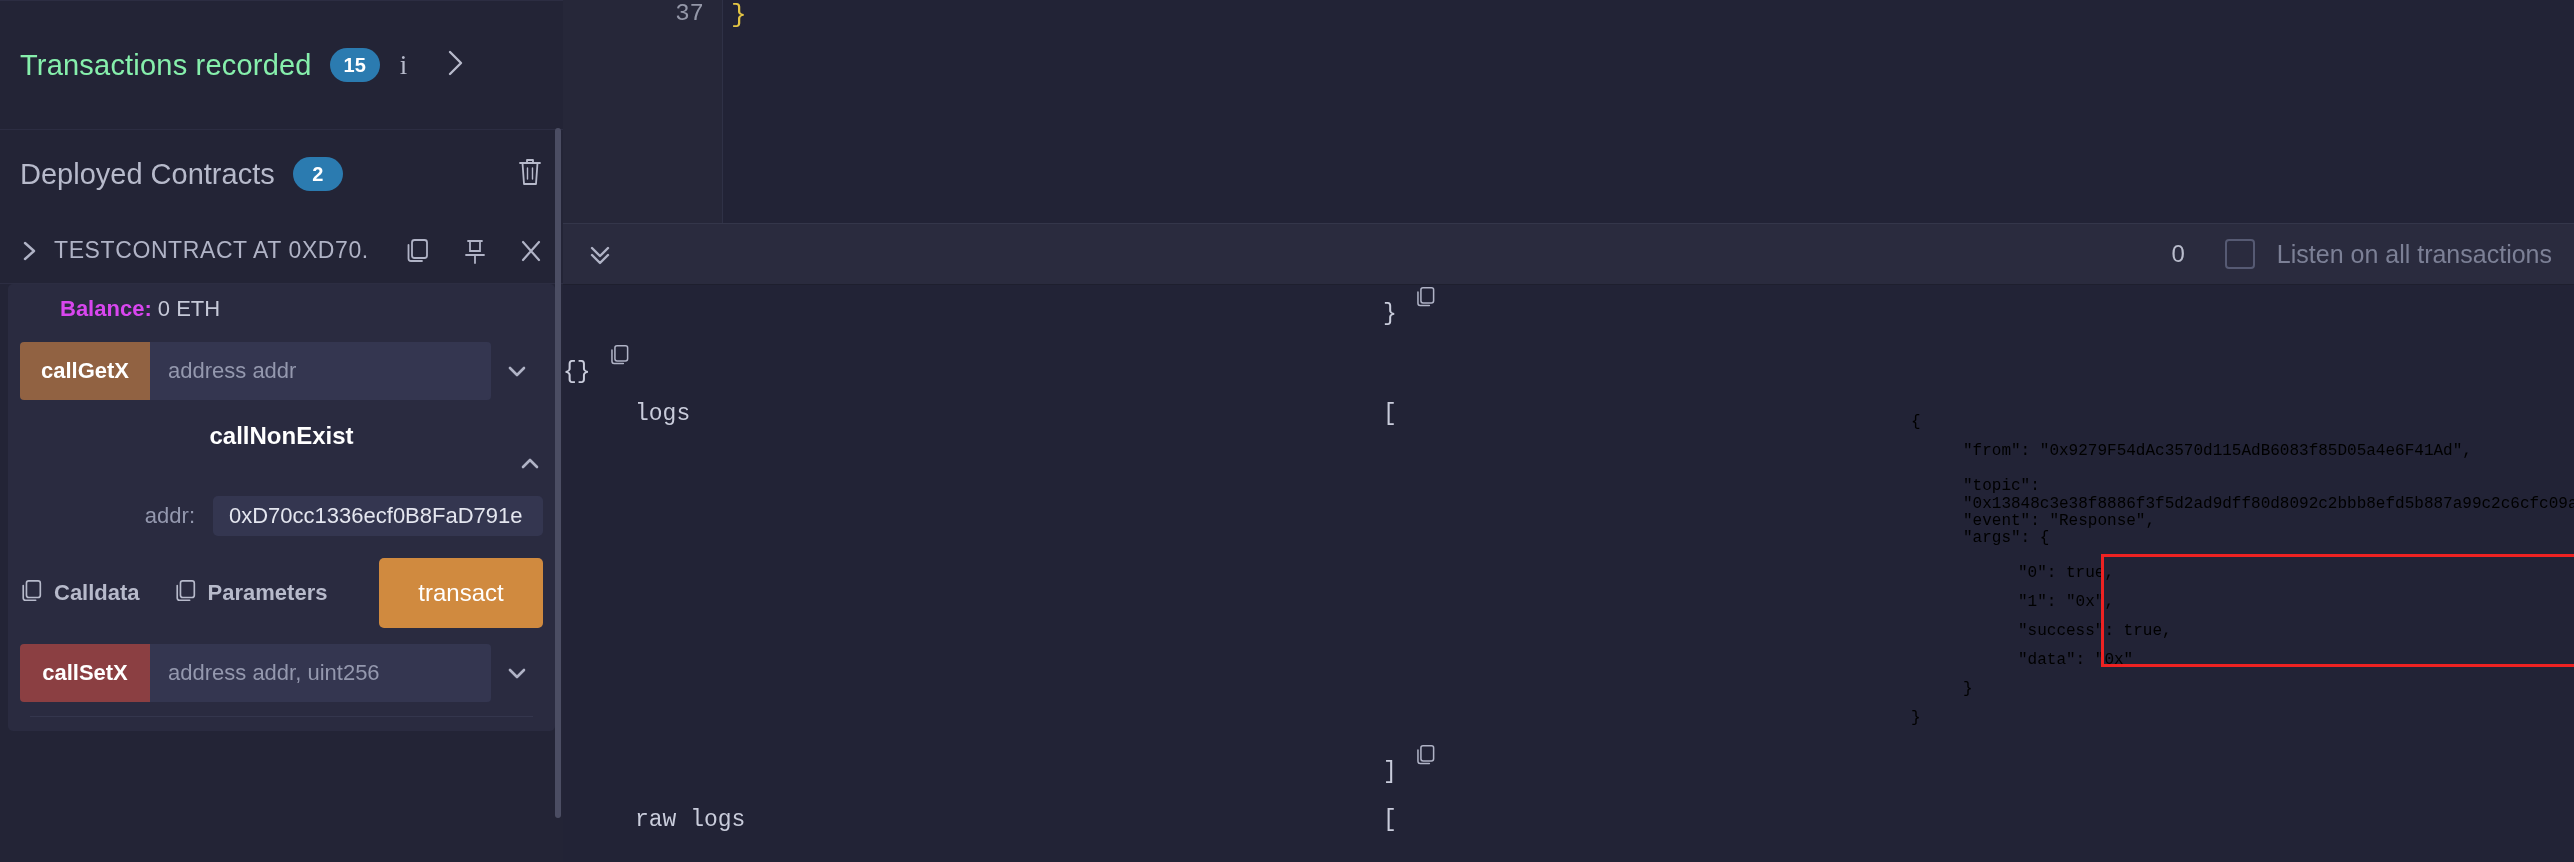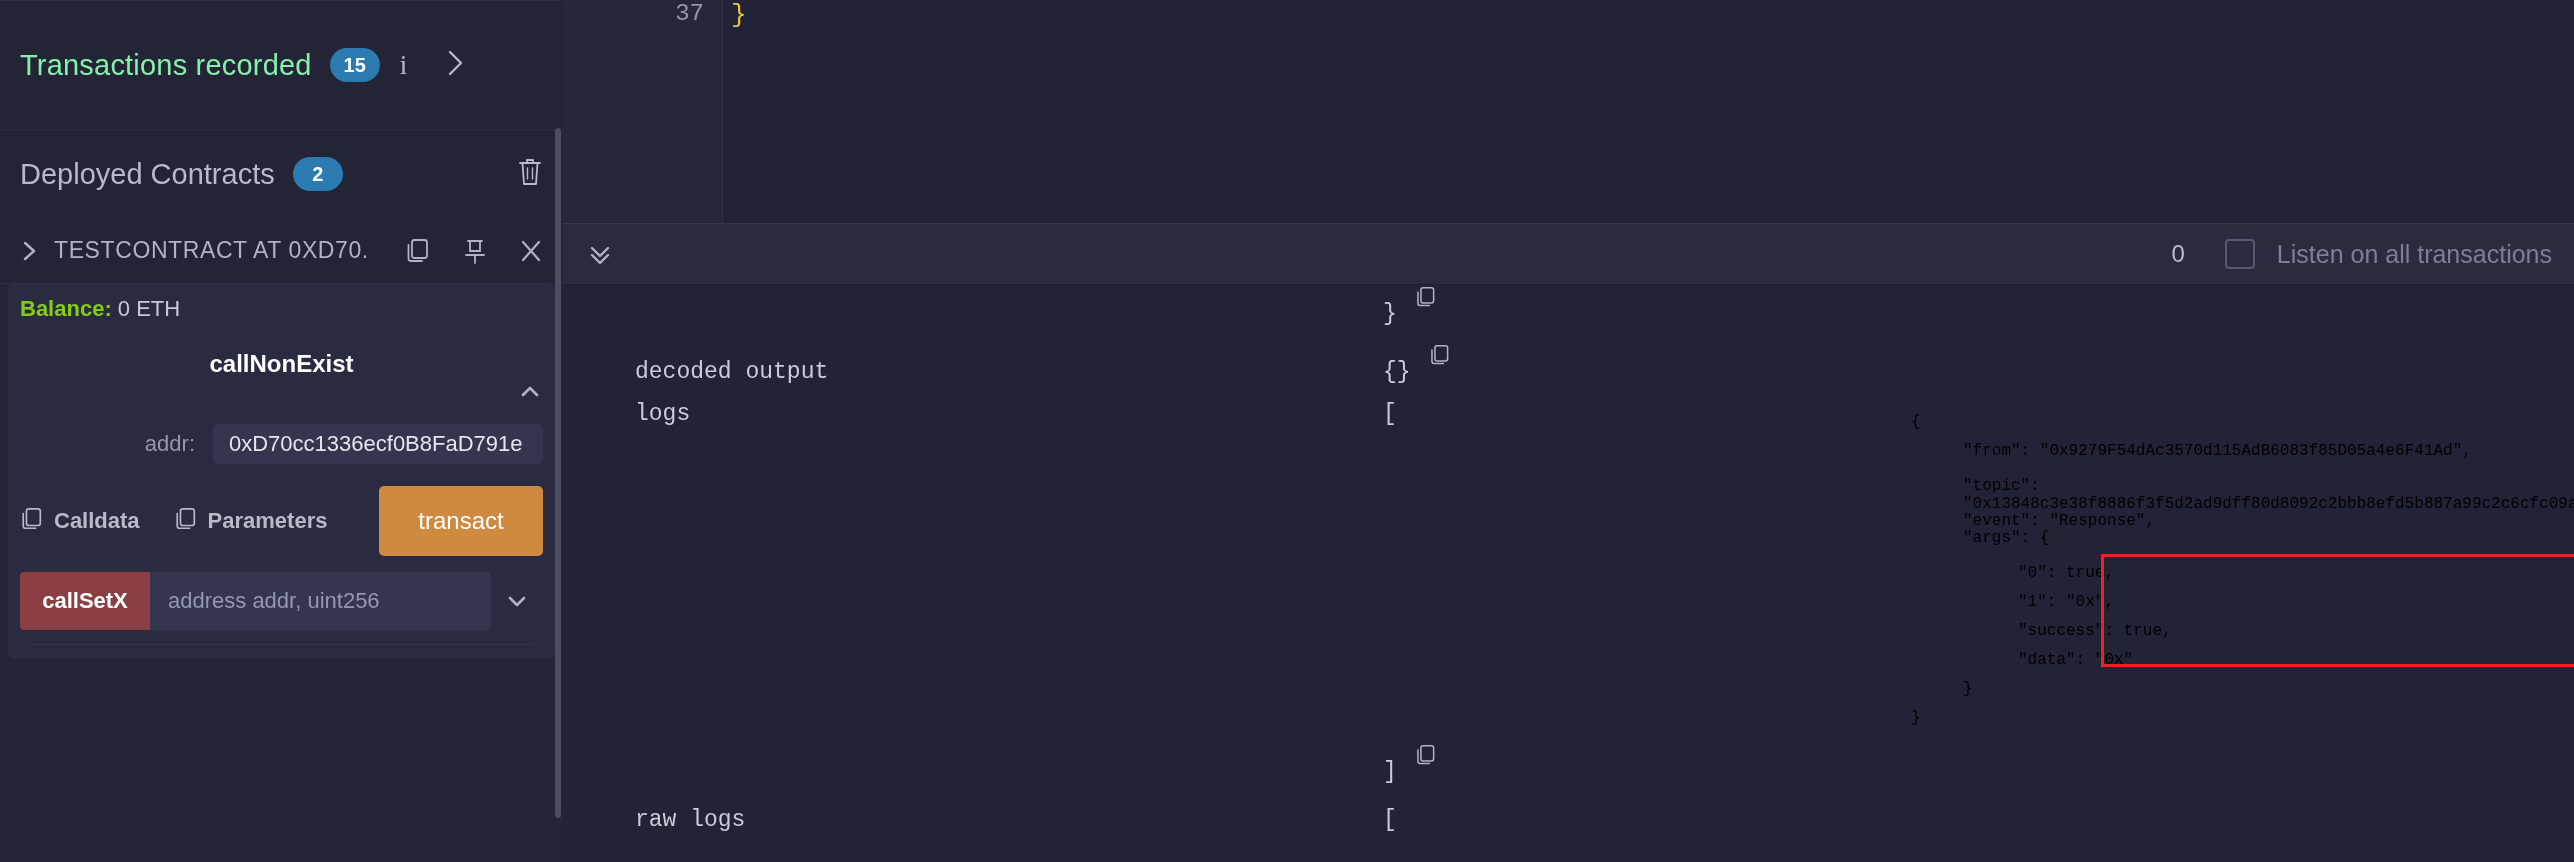--- a/index.html
+++ b/index.html
@@ -78,21 +78,21 @@
     background: #2a2b40;
     border-radius: 5px;
     margin: 0 8px 0 8px;
     padding: 0 0 14px 0;
   }
   .card .contract-row { padding: 0 12px 0 12px; }
 
   .balance {
     font-size: 22px; color: #c6c9d8; padding: 12px 12px 20px 12px;
   }
-  .balance b { color: #84cc16; }
+  .balance b { color: #d946ef; margin-left: 40px; }
 
   .fn-row {
     display: flex; align-items: stretch;
     margin: 0 12px 14px 12px;
     height: 58px;
   }
   .fn-btn {
     display: flex; align-items: center; justify-content: center;
     font-size: 22px; font-weight: bold; color: #fff;
     border-radius: 4px 0 0 4px;
@@ -280,20 +280,29 @@
       </span>
     </div>
 
     <div class="card">
 
       <div class="balance">
         <b>Balance:</b>
         <span>0 ETH</span>
       </div>
 
+      <div class="fn-row">
+        <div class="fn-btn orange">callGetX</div>
+        <div class="fn-input">address addr</div>
+        <div class="fn-caret">
+          <svg width="26" height="26" viewBox="0 0 26 26">
+              <path d="M6 10 L13 17 L20 10" stroke="#b0b3c6" stroke-width="2.6" fill="none" stroke-linecap="round" stroke-linejoin="round"></path>
+            </svg>
+        </div>
+      </div>
 
       <div class="fn-expanded">
         <div class="fn-expanded-head">
           <span class="fn-name">callNonExist</span>
           <span class="fn-expanded-caret">
             <svg width="26" height="26" viewBox="0 0 26 26">
                 <path d="M6 17 L13 10 L20 17" stroke="#b0b3c6" stroke-width="2.6" fill="none" stroke-linecap="round" stroke-linejoin="round"></path>
               </svg>
           </span>
         </div>
@@ -373,21 +382,20 @@
         <span class="t-val">}</span>
         <span class="copy-sm">
           <svg width="22" height="24" viewBox="0 0 26 28">
               <rect x="7" y="3" width="15" height="18" rx="2.5" stroke="#b0b3c6" stroke-width="1.8" fill="none"></rect>
               <path d="M17 24 H6 a2.5 2.5 0 0 1 -2.5 -2.5 V8" stroke="#b0b3c6" stroke-width="1.8" fill="none" stroke-linecap="round"></path>
             </svg>
         </span>
       </div>
 
       <div class="t-row" style="height:42px;">
-        <span class="t-key">decoded output</span>
         <span class="t-val">{}</span>
         <span class="copy-sm">
           <svg width="22" height="24" viewBox="0 0 26 28">
               <rect x="7" y="3" width="15" height="18" rx="2.5" stroke="#b0b3c6" stroke-width="1.8" fill="none"></rect>
               <path d="M17 24 H6 a2.5 2.5 0 0 1 -2.5 -2.5 V8" stroke="#b0b3c6" stroke-width="1.8" fill="none" stroke-linecap="round"></path>
             </svg>
         </span>
       </div>
 
       <div class="t-row" style="height:26px;">

